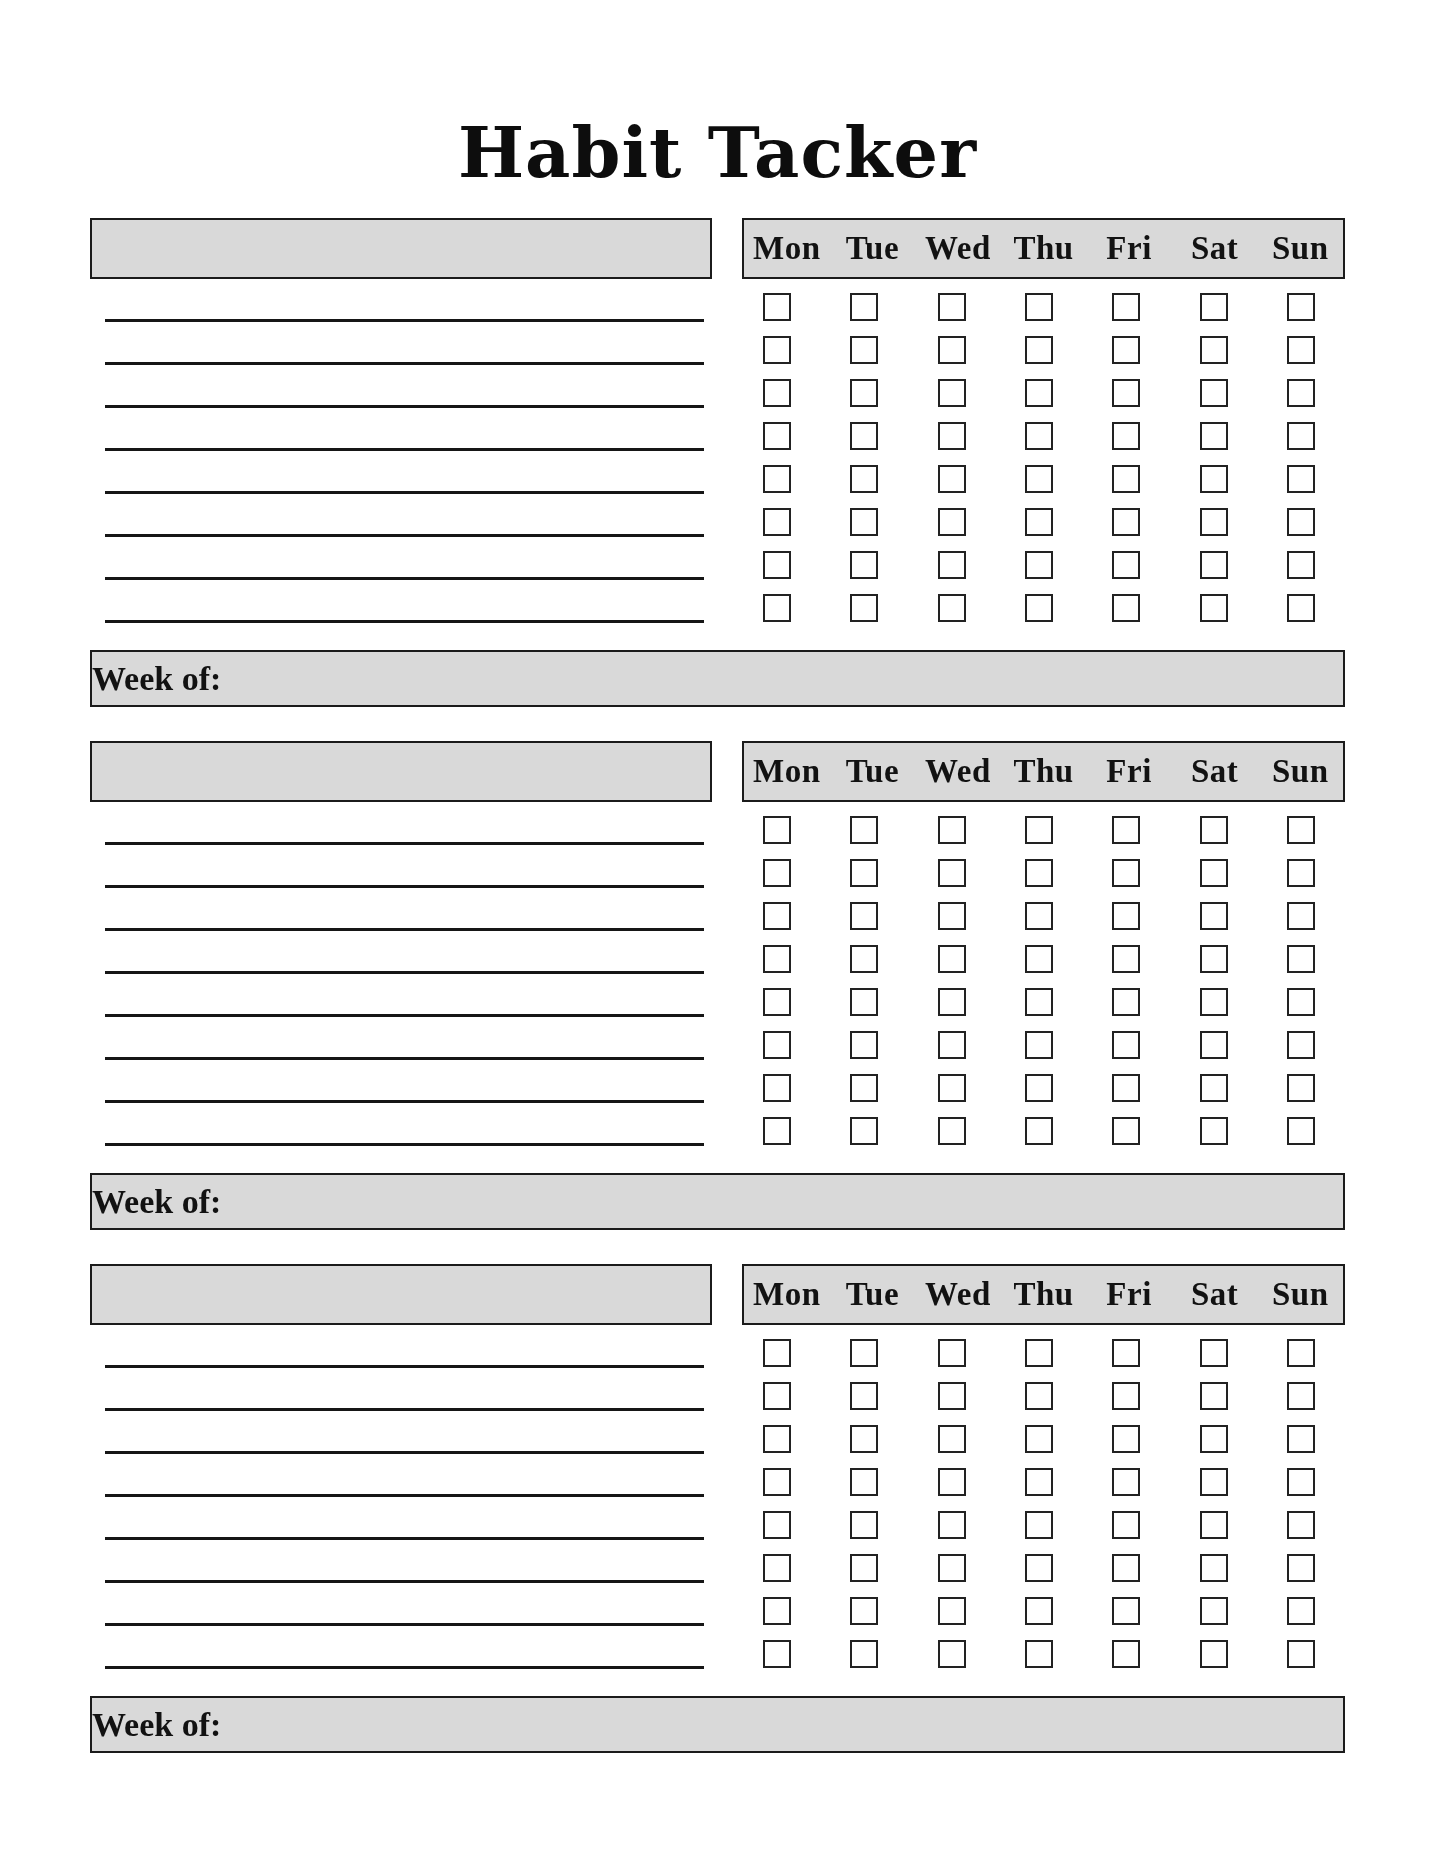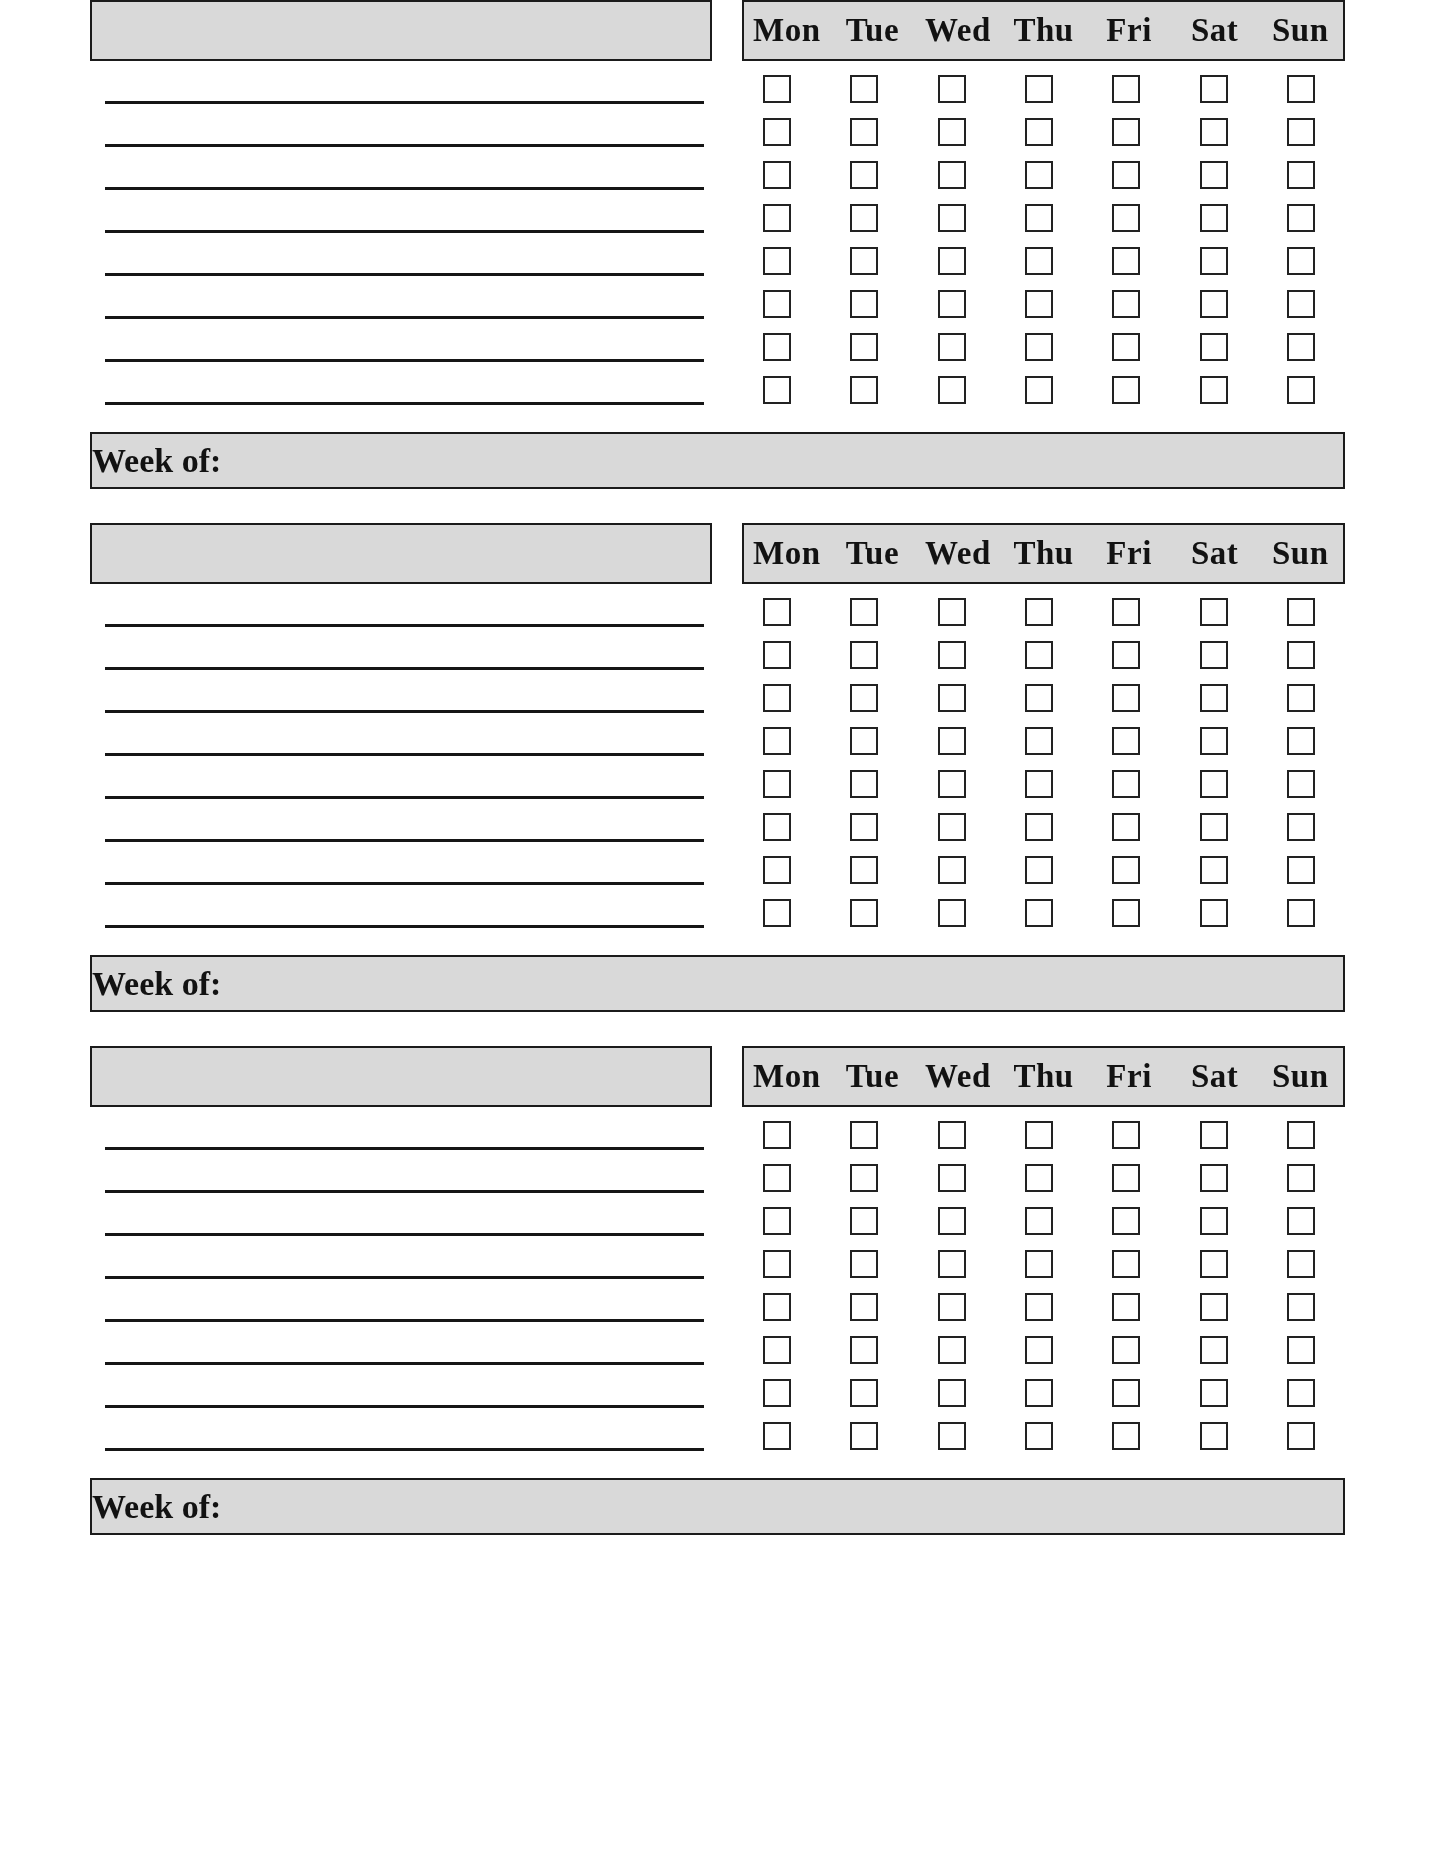--- a/index.html
+++ b/index.html
@@ -114,20 +114,21 @@
     flex:1;
     height:100%;
   }
 </style>
 </head>
 <body>
 
 <div class="page">
   <div class="content">
 
+    <h1 class="title">Habit Tacker</h1>
 
     <section class="tracker">
       <div class="head">
         <div class="habit-head-box"></div>
         <div class="days-head-box">
           <span class="day">Mon</span>
           <span class="day">Tue</span>
           <span class="day">Wed</span>
           <span class="day">Thu</span>
           <span class="day">Fri</span>

